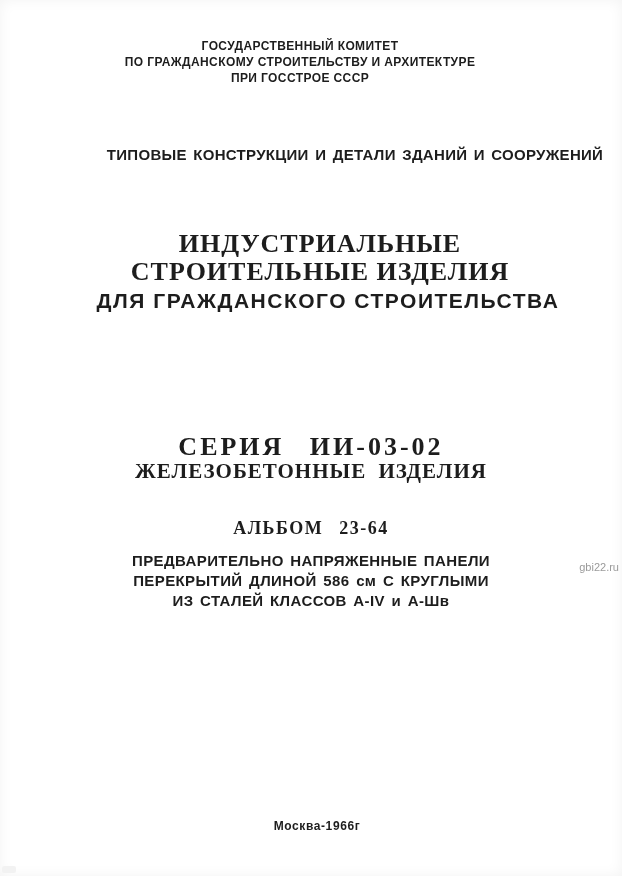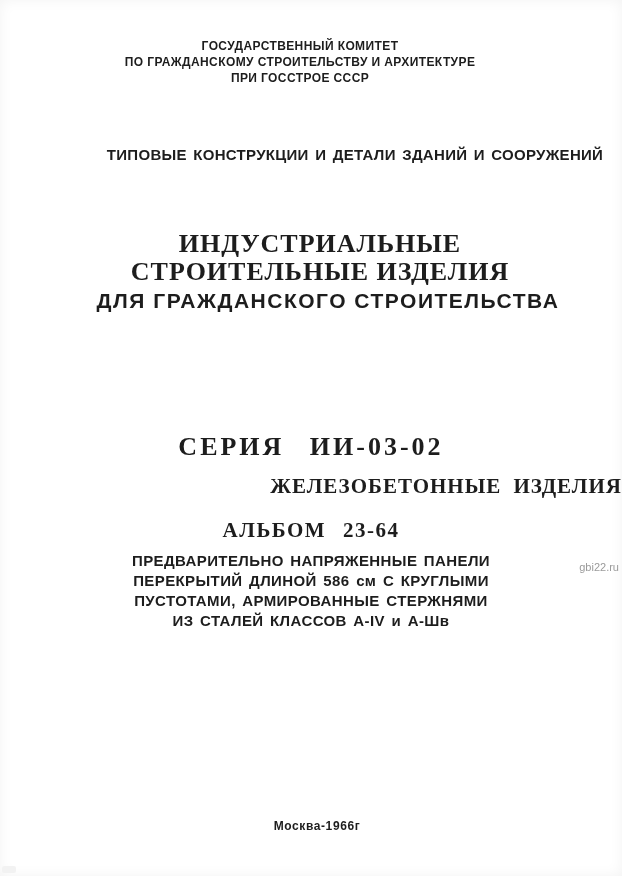--- a/index.html
+++ b/index.html
@@ -73,34 +73,33 @@
   
   .series-number {
     top: 432px;
     font-family: "Liberation Serif", serif;
     font-weight: bold;
     font-size: 26px;
     letter-spacing: 3px;
     word-spacing: 16px;
   }
   .series-category {
-    top: 474px;
+    top: 459px;
     font-family: "Liberation Serif", serif;
     font-weight: bold;
     font-size: 21px;
     letter-spacing: 1px;
     word-spacing: 6px;
-    text-align: right;
   }
   
   .album-number {
     top: 518px;
     font-family: "Liberation Serif", serif;
     font-weight: bold;
-    font-size: 21px;
+    font-size: 18px;
     letter-spacing: 1.5px;
     word-spacing: 10px;
   }
   .album-description {
     top: 551px;
     font-weight: bold;
     font-size: 15px;
     line-height: 20px;
     letter-spacing: 0.4px;
     word-spacing: 2px;
@@ -154,21 +153,20 @@
 
 
   <div class="centered series-number">СЕРИЯ ИИ-03-02</div>
   <div class="centered series-category">ЖЕЛЕЗОБЕТОННЫЕ ИЗДЕЛИЯ</div>
 
   <div class="centered album-number">АЛЬБОМ 23-64</div>
 
   <div class="centered album-description">
     <div>ПРЕДВАРИТЕЛЬНО НАПРЯЖЕННЫЕ ПАНЕЛИ</div>
     <div>ПЕРЕКРЫТИЙ ДЛИНОЙ 586 см С КРУГЛЫМИ</div>
-    <div>ПУСТОТАМИ, АРМИРОВАННЫЕ СТЕРЖНЯМИ</div>
     <div>ИЗ СТАЛЕЙ КЛАССОВ А-IV и А-Шв</div>
   </div>
 
   <div class="watermark">gbi22.ru</div>
 
   <div class="centered imprint">Москва-1966г</div>
 
   <div class="scan-mark"></div>
 
 </div>

